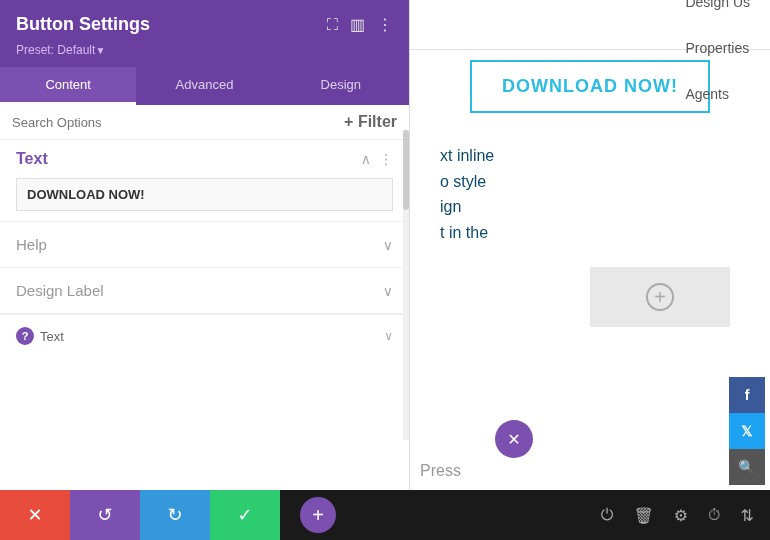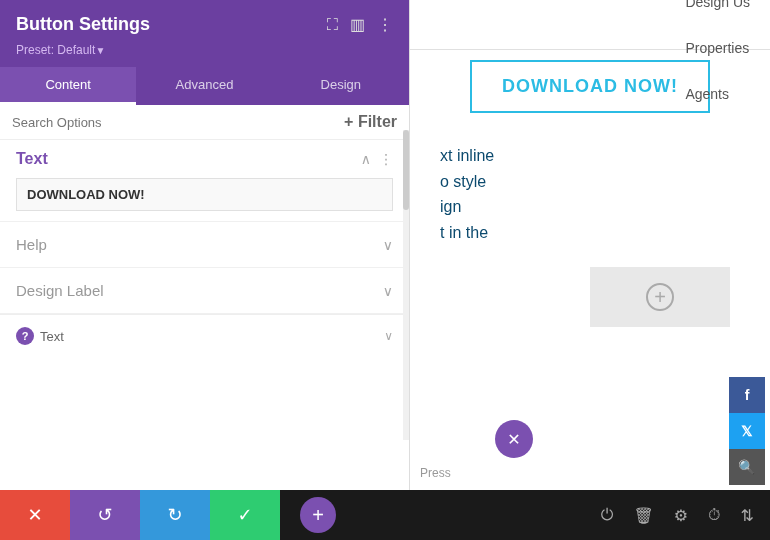--- a/index.html
+++ b/index.html
@@ -359,21 +359,21 @@
       font-size: 16px;
       cursor: pointer;
       z-index: 25;
     }
 
     
     .wp-text {
       position: absolute;
       bottom: 60px;
       left: 420px;
-      font-size: 12px;
+      font-size: 16px;
       color: #999;
     }
 
     
     .social-icons {
       position: absolute;
       bottom: 55px;
       right: 5px;
       display: flex;
       flex-direction: column;

